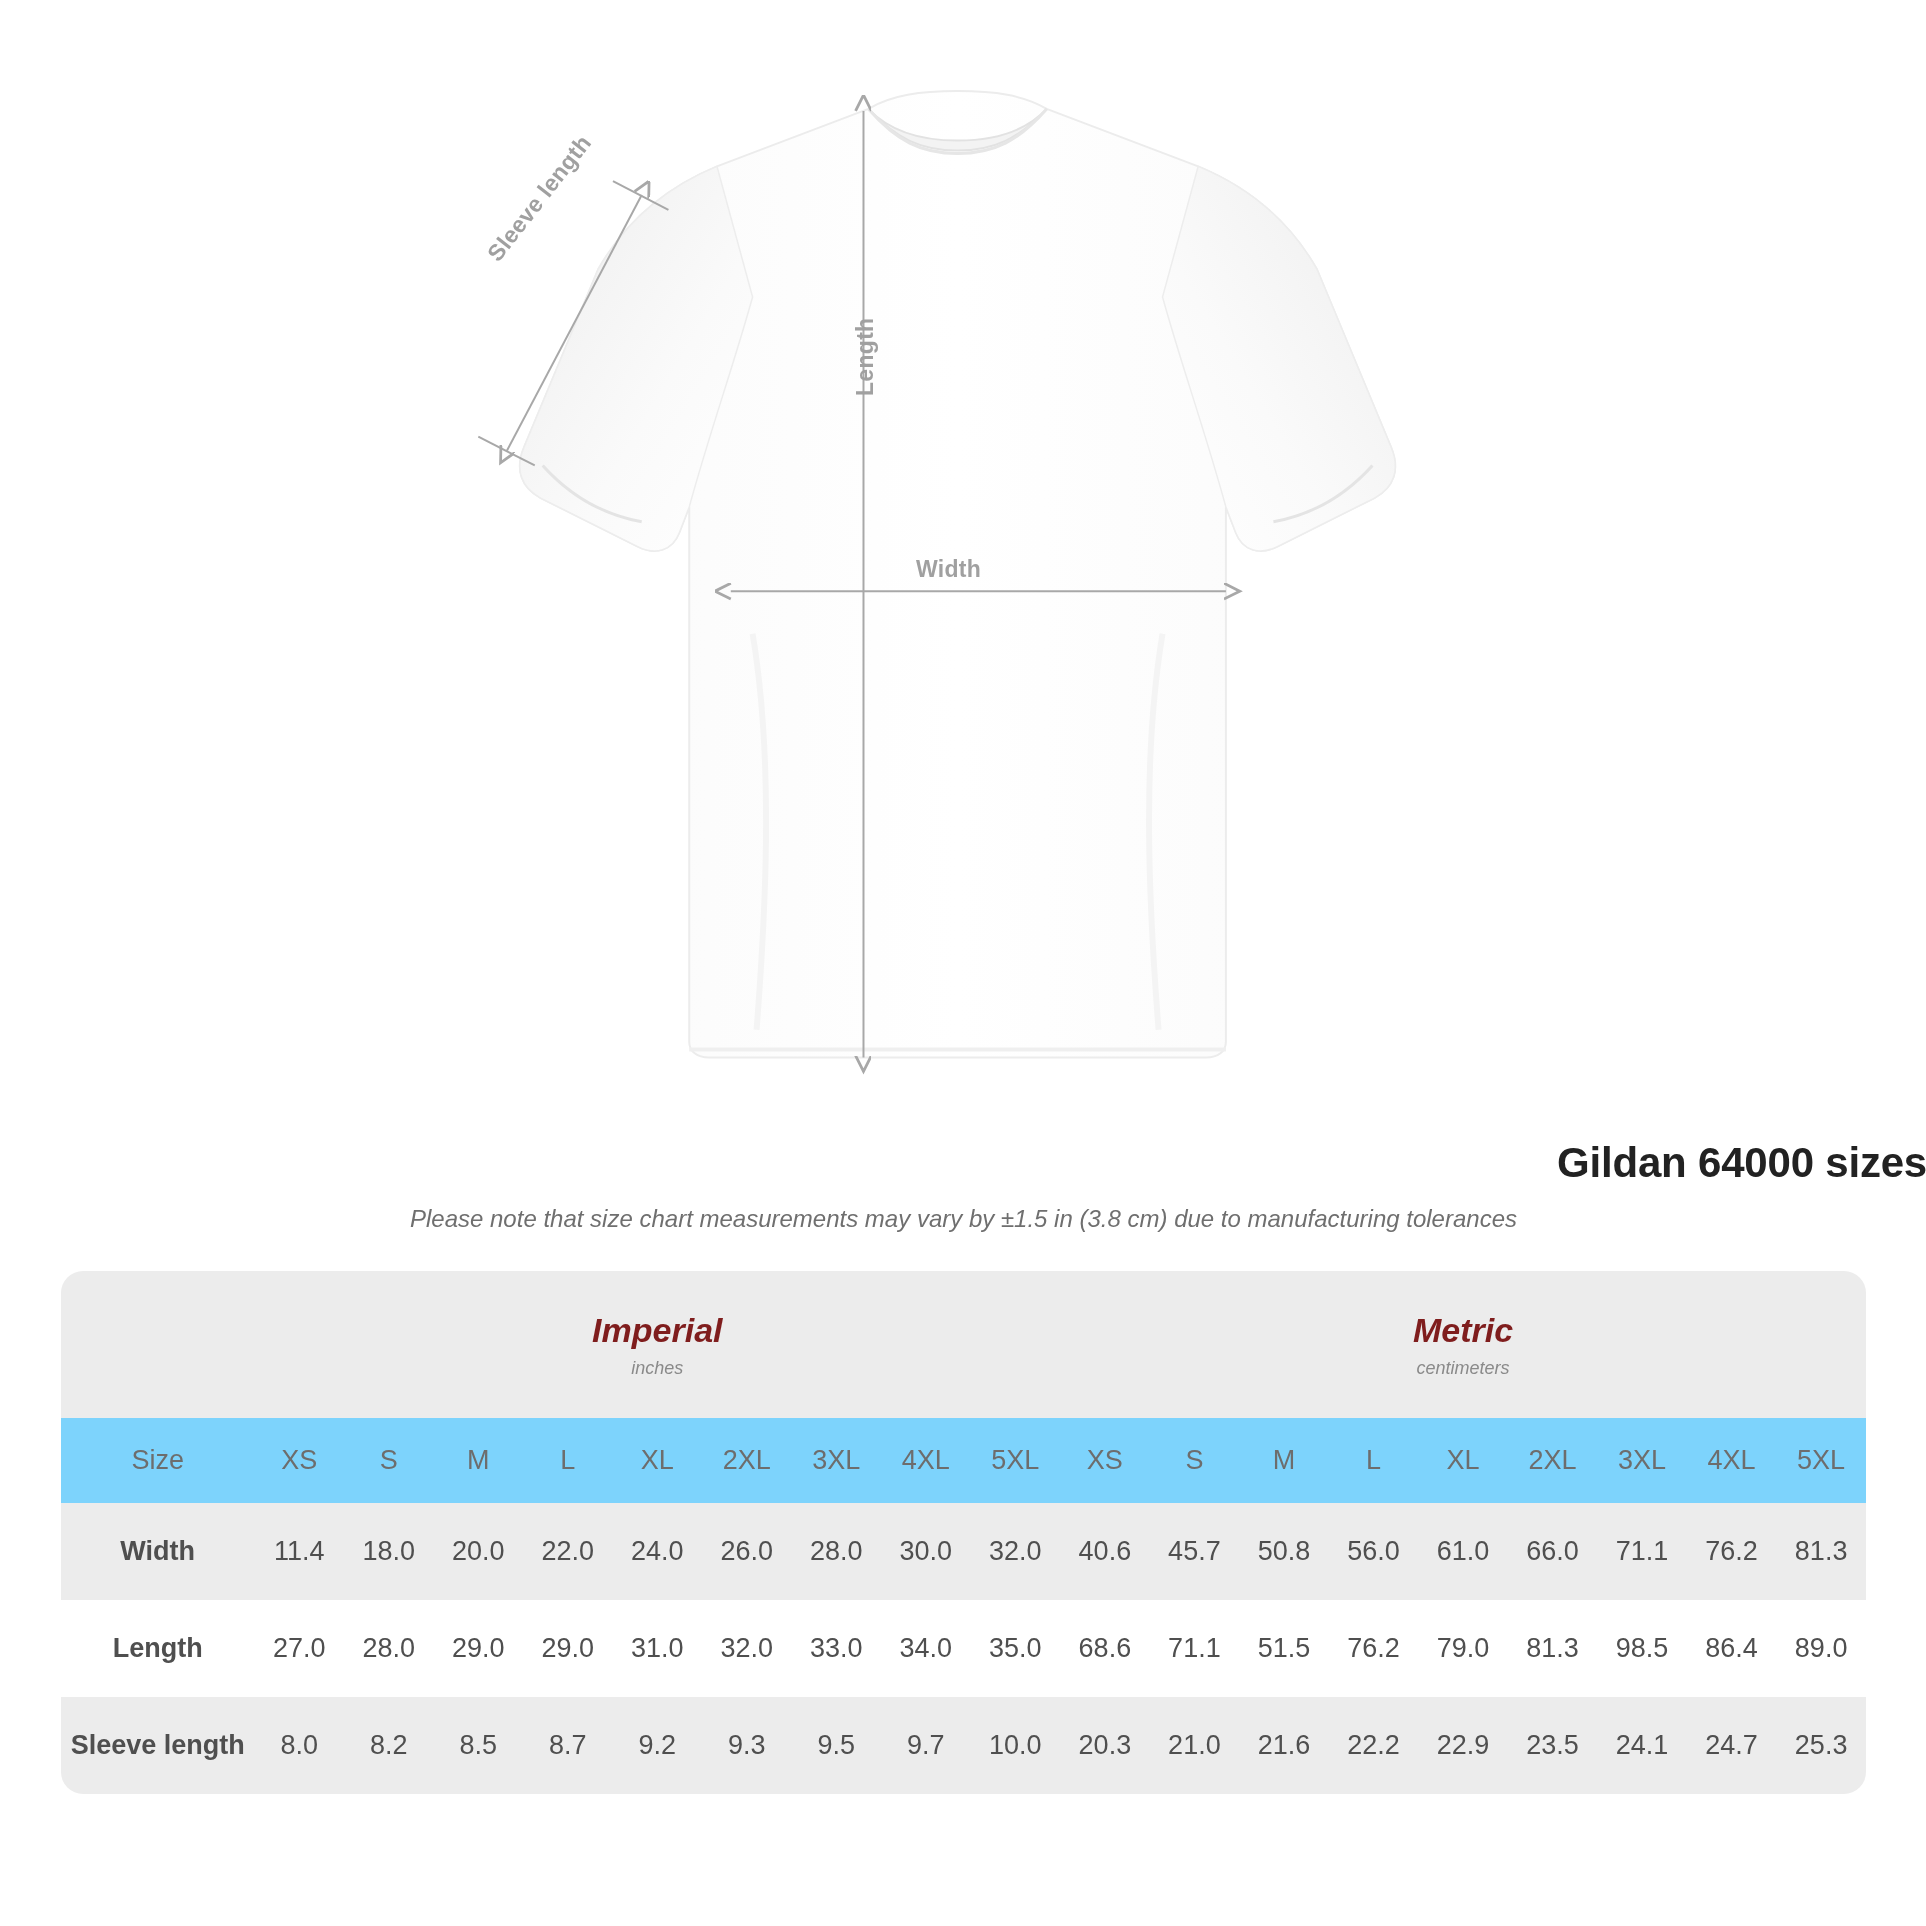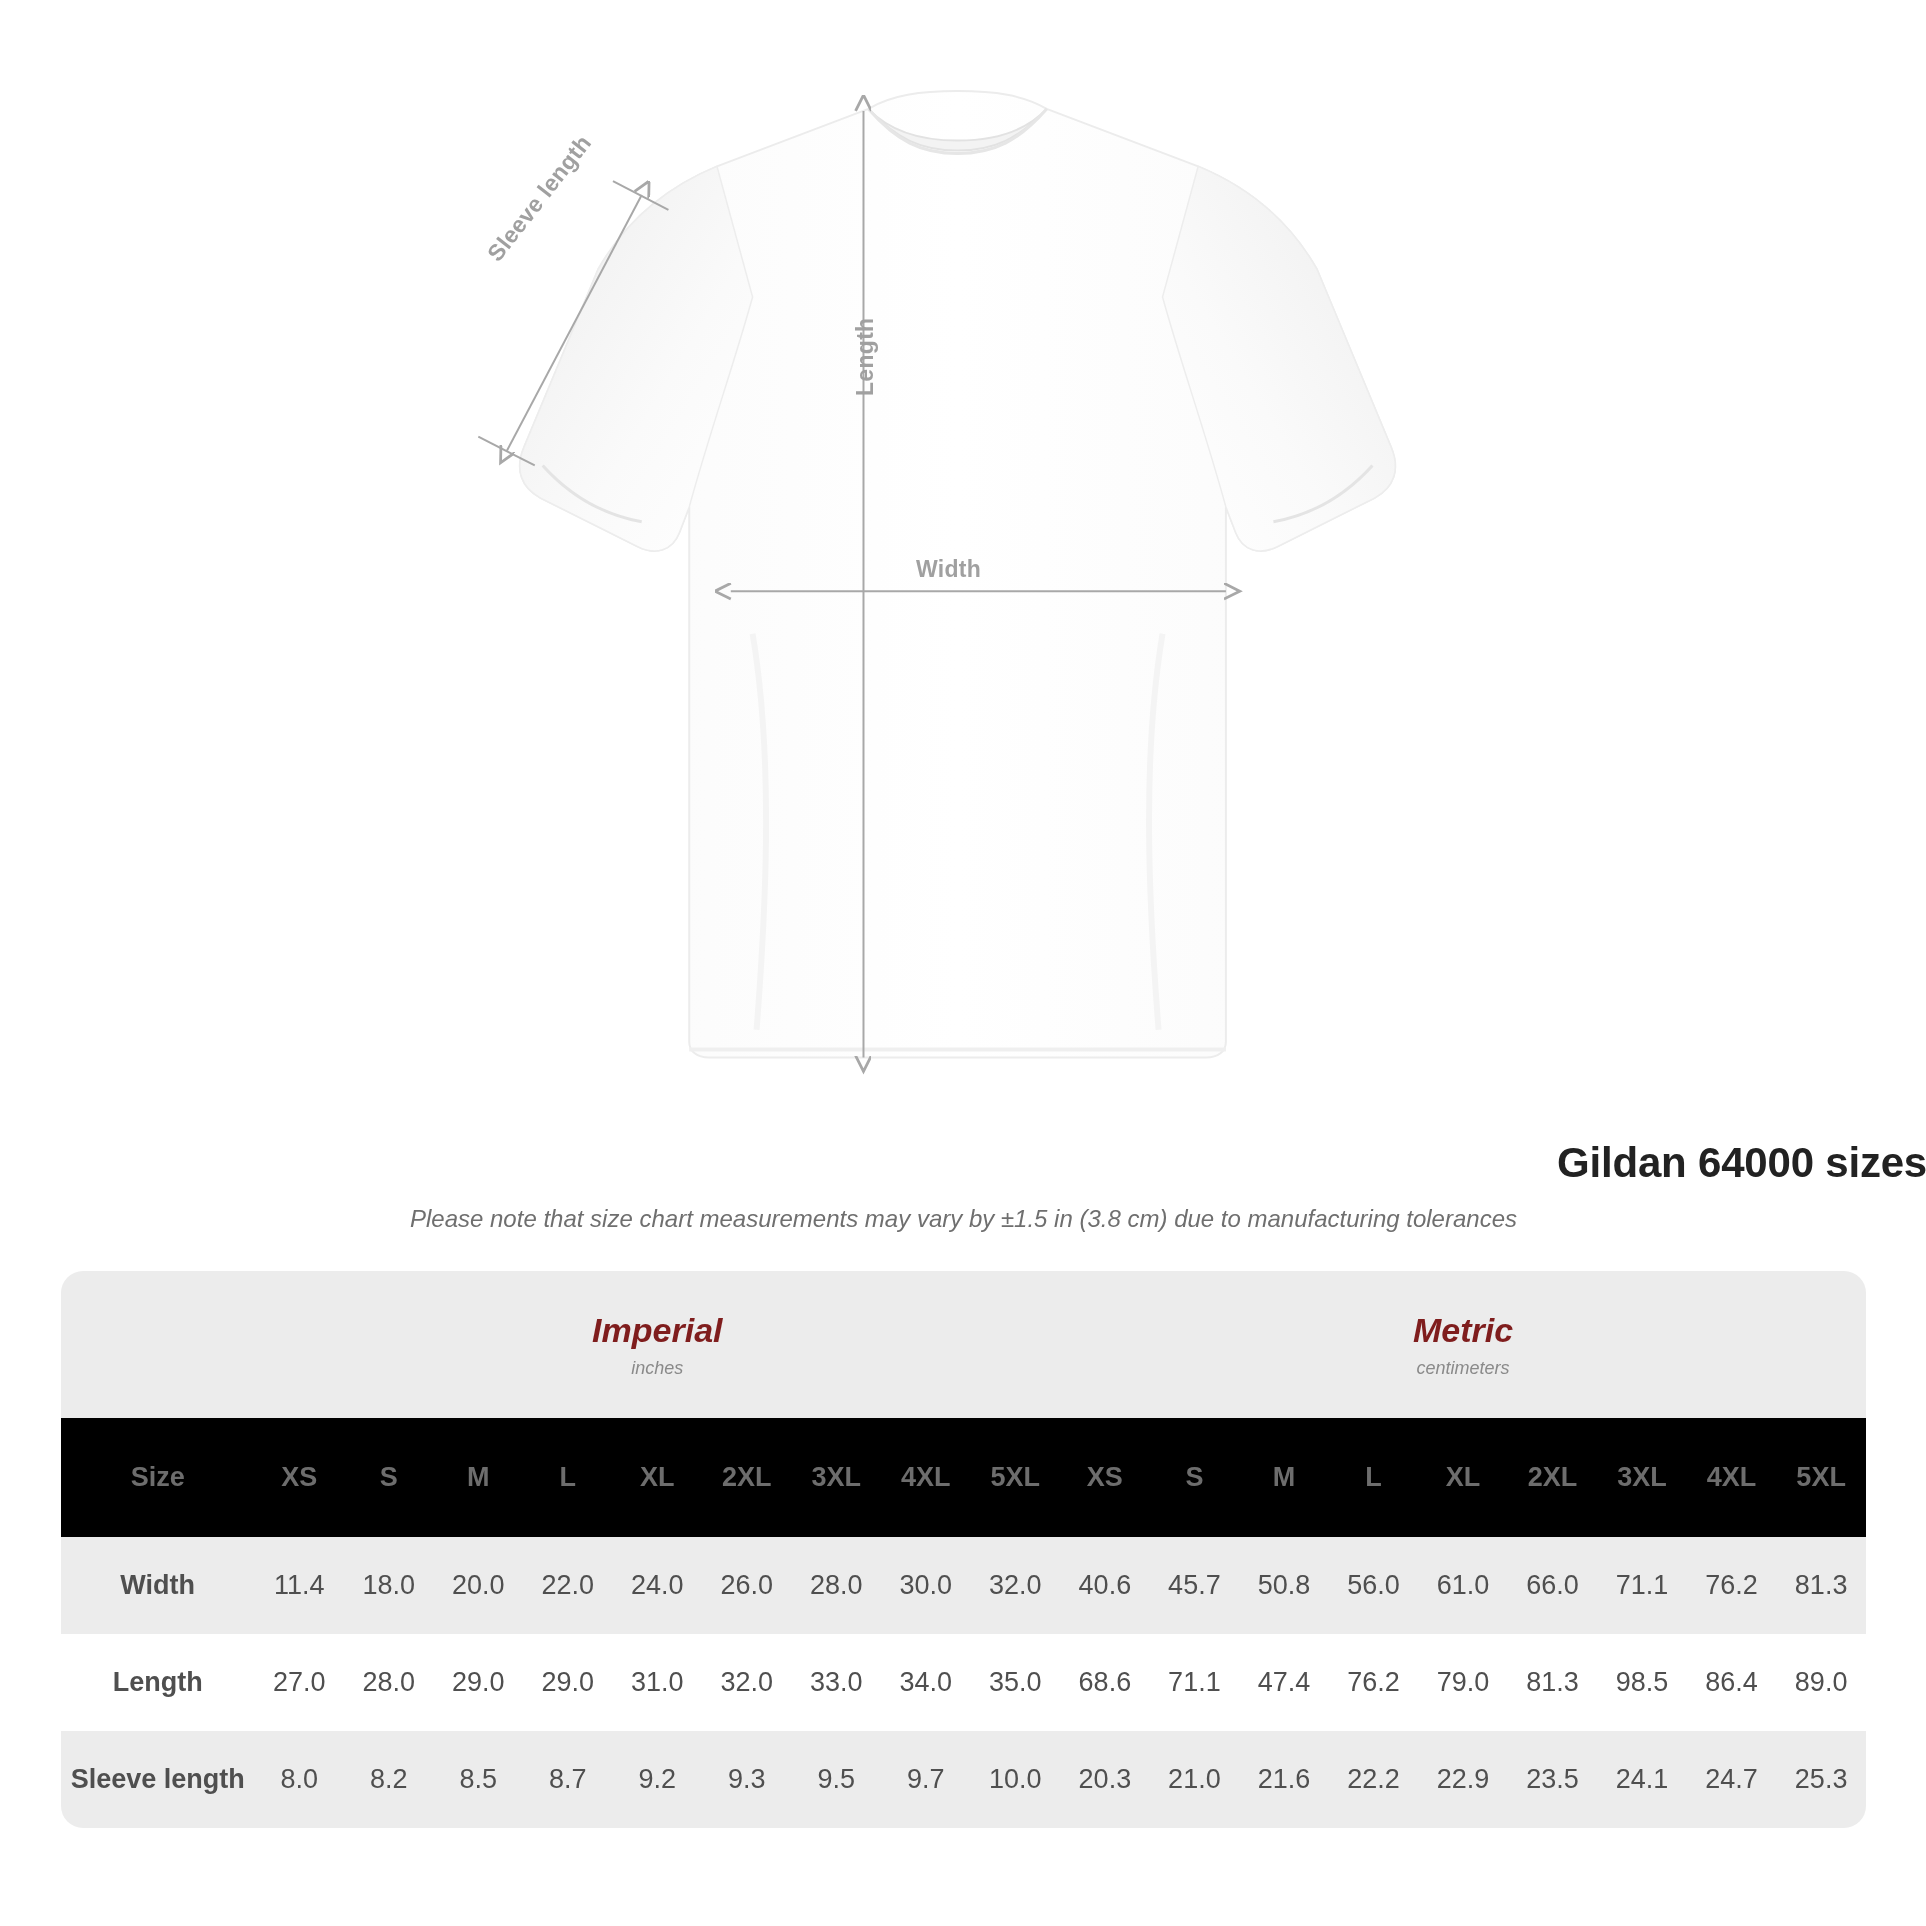--- a/index.html
+++ b/index.html
@@ -104,23 +104,23 @@
   .banner-unit {
     font-size: 18px;
     font-style: italic;
     color: #8a8a8a;
     margin-top: 8px;
   }
   .banner-blank { background: #ececec; }
 
   
   tr.head-row td {
-    background: #000000;
-    height: 119px;
-    font-weight: bold;
+    background: #7dd3fc;
+    height: 85px;
+    font-weight: normal;
     font-size: 27px;
     color: #6d6d6d;
     vertical-align: middle;
   }
   tr.head-row td.rowlabel { font-size: 27px; }
 
   
   tr.data-row td {
     height: 97px;
     vertical-align: middle;
@@ -322,21 +322,21 @@
           <td class="cell">28.0</td>
           <td class="cell">29.0</td>
           <td class="cell">29.0</td>
           <td class="cell">31.0</td>
           <td class="cell">32.0</td>
           <td class="cell">33.0</td>
           <td class="cell">34.0</td>
           <td class="cell">35.0</td>
           <td class="cell">68.6</td>
           <td class="cell">71.1</td>
-          <td class="cell">47.4</td>
+          <td class="cell">51.5</td>
           <td class="cell">76.2</td>
           <td class="cell">79.0</td>
           <td class="cell">81.3</td>
           <td class="cell">98.5</td>
           <td class="cell">86.4</td>
           <td class="cell">89.0</td>
         </tr>
 
         <tr class="data-row row-shade">
           <td class="rowlabel">Sleeve length</td>

